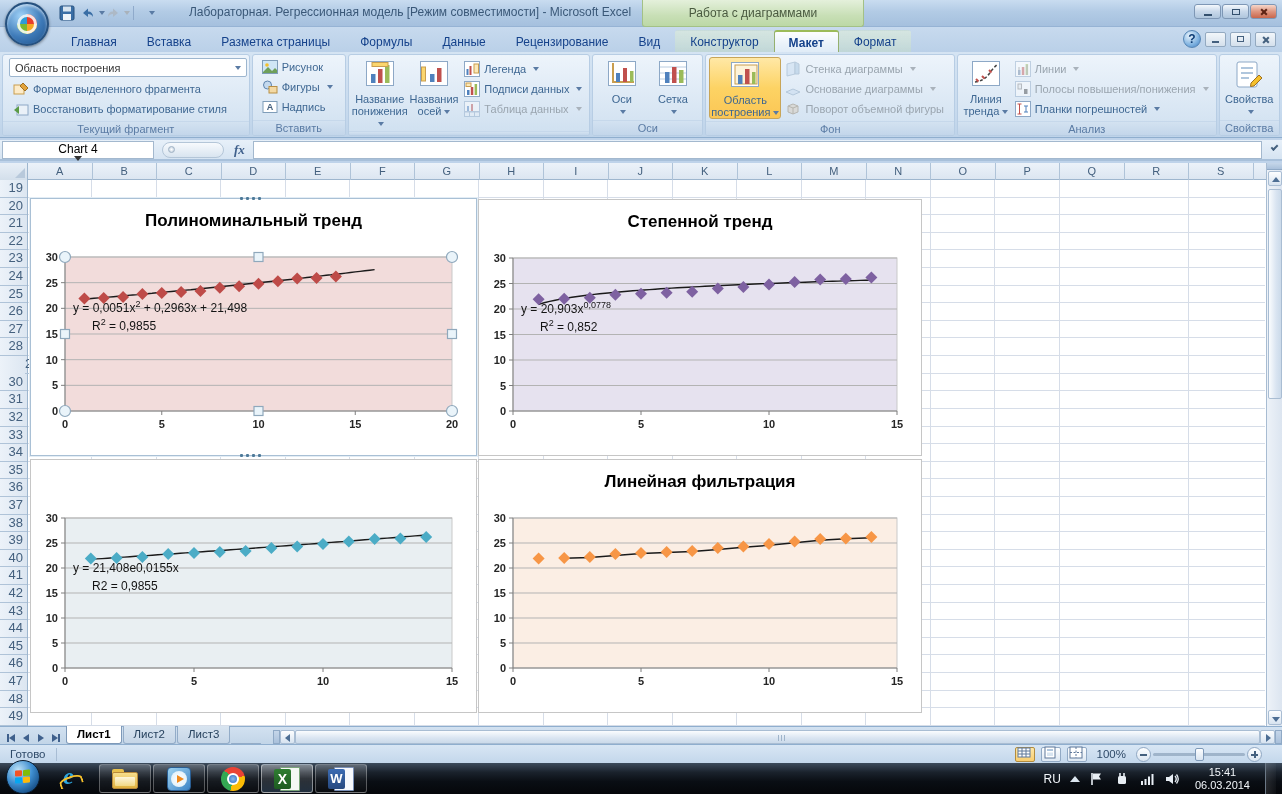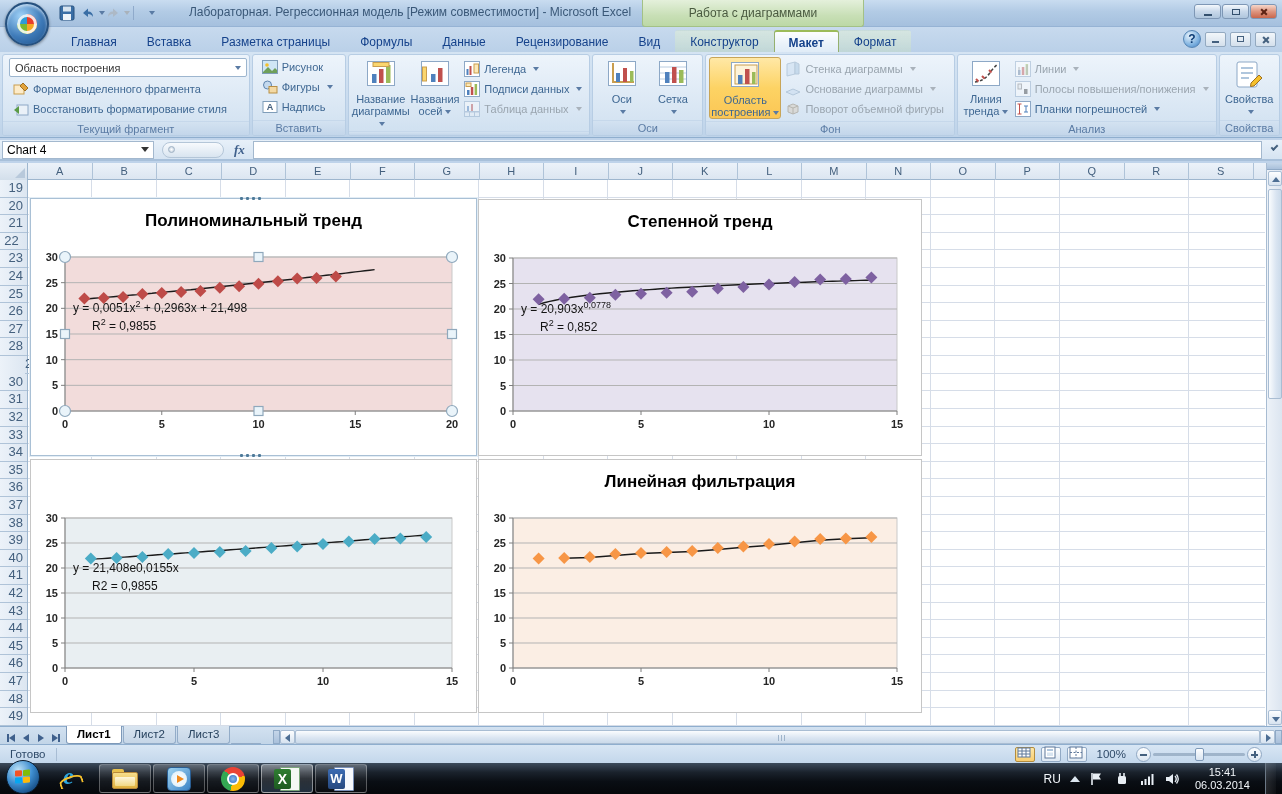--- a/index.html
+++ b/index.html
@@ -74,21 +74,21 @@
   .dd-arrow { display:inline-block; width:0; height:0; border-left:3px solid transparent; border-right:3px solid transparent;
     border-top:4px solid #5A7BA4; margin-left:3px; vertical-align:middle; }
   .sbtn.disabled .dd-arrow { border-top-color:#A9B2BB; }
   .nb-select { width:238px; height:19px; background:#fff; border:1px solid #9DB6CF; border-radius:2px;
     font-size:11px; color:#333; display:flex; align-items:center; padding:0 5px; justify-content:space-between; margin:1px 0 2px 0; }
 
   
   .formulabar { position:absolute; left:0; top:140px; width:1282px; height:21px;
     background:linear-gradient(#E7F0F9,#D6E4F2); border-bottom:2px solid #A8C0DA; display:flex; align-items:center; }
   .namebox { width:152px; height:18px; margin-left:2px; background:#fff; border:1px solid #A3B8CE;
-    font-size:12px; padding:0 4px; display:flex; align-items:center; justify-content:space-between; }
+    font-size:12px; padding:0 4px; display:flex; align-items:center; justify-content:space-between;flex-direction:column; }
   .nb-dd { width:0; height:0; border-left:4px solid transparent; border-right:4px solid transparent; border-top:5px solid #333; }
   .fx-oval { width:62px; height:16px; border-radius:8px; background:linear-gradient(#F7FAFD,#D9E5F0); border:1px solid #B4C6D8;
     margin-left:8px; display:flex; align-items:center; padding-left:5px; }
   .fx-dot { width:7px; height:7px; border-radius:50%; background:radial-gradient(#fff,#B9C9D9); border:1px solid #9FB2C4; }
   .fx-label { font-family:"Liberation Serif",serif; font-style:italic; font-weight:bold; font-size:13px; color:#3F608C; margin:0 8px 0 10px; }
   .formula-input { flex:1; height:18px; background:#fff; border:1px solid #A3B8CE; margin-right:20px; }
   .fb-chevron { position:absolute; right:4px; top:4px; color:#44607E; font-size:10px; }
   .chev { display:block; width:7px; height:4px; border-left:2px solid #44607E; border-bottom:2px solid #44607E; transform:rotate(-45deg); margin:1px 0; }
 
   
@@ -335,21 +335,21 @@
         <div class="bbtn">
           <span class="ic32">
               <svg width="32" height="32" viewBox="0 0 32 32">
                 <rect x="2.5" y="2.5" width="27" height="24" fill="#fff" stroke="#8DA8C6"></rect>
                 <rect x="7" y="15" width="4.5" height="9" fill="#4F81BD"></rect>
                 <rect x="14" y="10" width="4.5" height="14" fill="#C0504D"></rect>
                 <rect x="21" y="6" width="4.5" height="18" fill="#9BBB59"></rect>
                 <rect x="8" y="3.5" width="16" height="4" fill="#FBD66E" stroke="#C99E4F"></rect>
               </svg>
             </span>
-          <span class="bb-label"><span>Название диаграммы</span><span class="dd-arrow"></span></span>
+          <span class="bb-label"><span>Название понижения</span><span class="dd-arrow"></span></span>
         </div>
         <div class="bbtn">
           <span class="ic32">
               <svg width="32" height="32" viewBox="0 0 32 32">
                 <rect x="2.5" y="2.5" width="27" height="24" fill="#fff" stroke="#8DA8C6"></rect>
                 <rect x="3.5" y="8" width="4" height="14" fill="#FBD66E" stroke="#C99E4F"></rect>
                 <rect x="12" y="15" width="4.5" height="8" fill="#4F81BD"></rect>
                 <rect x="19" y="9" width="4.5" height="14" fill="#C0504D"></rect>
               </svg>
             </span>
@@ -596,21 +596,21 @@
         <div class="colcell">S</div>
       </div>
   </div>
 
   <div class="gridarea">
     <div class="grid-bg"></div>
     <div class="row-headers">
         <div class="rowcell" style="height: 17.6129px; line-height: 16.6129px;">19</div>
         <div class="rowcell" style="height: 17.6129px; line-height: 16.6129px;">20</div>
         <div class="rowcell" style="height: 17.6129px; line-height: 16.6129px;">21</div>
-        <div class="rowcell" style="height: 17.6129px; line-height: 16.6129px; text-align: center;">22</div>
+        <div class="rowcell" style="height: 17.6129px; line-height: 16.6129px;">22</div>
         <div class="rowcell" style="height: 17.6129px; line-height: 16.6129px;">23</div>
         <div class="rowcell" style="height: 17.6129px; line-height: 16.6129px;">24</div>
         <div class="rowcell" style="height: 17.6129px; line-height: 16.6129px;">25</div>
         <div class="rowcell" style="height: 17.6129px; line-height: 16.6129px;">26</div>
         <div class="rowcell" style="height: 17.6129px; line-height: 16.6129px;">27</div>
         <div class="rowcell" style="height: 17.6129px; line-height: 16.6129px;">28</div>
         <div class="rowcell" style="height: 17.6129px; line-height: 16.6129px; margin-left: 25px;">29</div>
         <div class="rowcell" style="height: 17.6129px; line-height: 16.6129px;">30</div>
         <div class="rowcell" style="height: 17.6129px; line-height: 16.6129px;">31</div>
         <div class="rowcell" style="height: 17.6129px; line-height: 16.6129px;">32</div>

